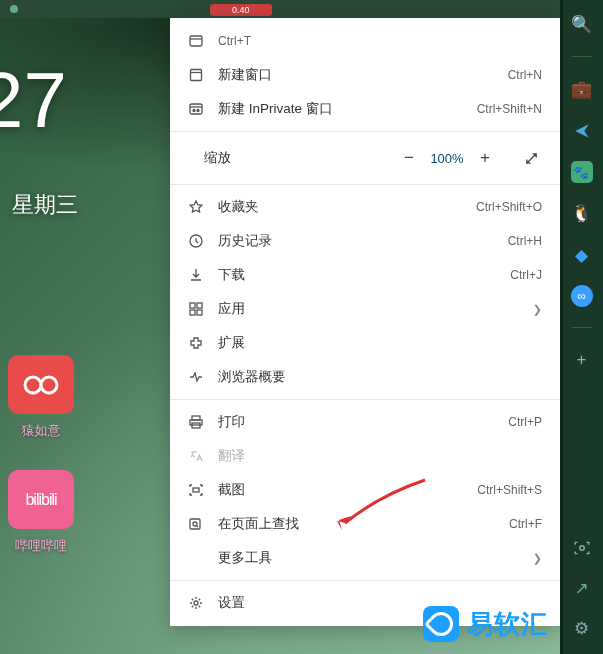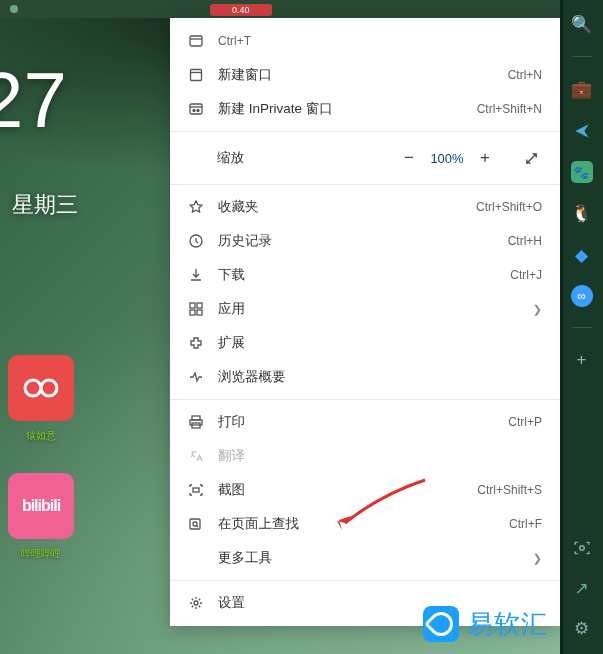--- a/index.html
+++ b/index.html
@@ -7,47 +7,47 @@
 .bg{position:absolute;top:0;left:0;width:560px;height:654px;background:linear-gradient(135deg,#2d5a3d 0%,#3a6b4a 20%,#4a7a5a 40%,#5a8a6a 55%,#6a9a7a 70%,#7aaa8a 85%,#8aba9a 100%);overflow:hidden}
 .bg::before{content:"";position:absolute;top:0;left:0;right:0;height:200px;background:radial-gradient(ellipse at 30% 10%,rgba(20,40,25,0.8),transparent 60%),radial-gradient(ellipse at 70% 5%,rgba(15,35,20,0.7),transparent 50%)}
 .bg::after{content:"";position:absolute;bottom:0;left:0;right:0;height:400px;background:radial-gradient(ellipse at 40% 80%,rgba(150,200,160,0.3),transparent 60%)}
 .topbar{position:absolute;top:0;left:0;right:43px;height:18px;background:#2a4a35;display:flex;align-items:center;gap:20px;padding:0 10px}
 .topbar .dot{width:8px;height:8px;border-radius:50%;background:#6a8}
 .badge{position:absolute;top:4px;left:210px;background:#d04040;color:#fff;font-size:9px;padding:1px 22px;border-radius:3px}
 .clock{position:absolute;top:55px;left:-20px;color:#fff;font-size:78px;font-weight:300;text-shadow:0 2px 8px rgba(0,0,0,0.4)}
 .weekday{position:absolute;top:190px;left:12px;color:#fff;font-size:22px;text-shadow:0 2px 6px rgba(0,0,0,0.5)}
 .tiles{position:absolute;top:355px;left:8px;display:flex;flex-direction:column;gap:30px}
 .tile{width:66px;display:flex;flex-direction:column;align-items:center;gap:8px}
-.tile-icon{width:66px;height:66px;border-radius:10px;display:flex;align-items:center;justify-content:center;color:#fff;font-size:30px;font-weight:bold}
+.tile-icon{width:66px;height:59px;border-radius:10px;display:flex;align-items:center;justify-content:center;color:#fff;font-size:30px;font-weight:normal}
 .tile-red{background:#e94b4b}
 .tile-pink{background:#f06292;font-size:16px;letter-spacing:-1px}
-.tile-label{color:#84cc16;font-size:10px;text-shadow:0 1px 3px rgba(0,0,0,0.6)}
+.tile-label{color:#f9a8d4;font-size:13px;text-shadow:0 1px 3px rgba(0,0,0,0.6)}
 .menu{position:absolute;top:18px;left:170px;width:390px;background:#fff;box-shadow:0 4px 20px rgba(0,0,0,0.25);padding:6px 0}
 .menu-item{display:flex;align-items:center;height:34px;padding:0 18px 0 14px;cursor:pointer;color:#333;font-size:13.5px}
 .menu-item.disabled{color:#b0b0b0;cursor:default}
 .menu-icon{width:24px;display:flex;align-items:center;justify-content:center;margin-right:10px;color:#555}
 .menu-item.disabled .menu-icon{color:#c0c0c0}
 .menu-label{flex:1}
 .menu-shortcut{color:#666;font-size:12px}
 .menu-chevron{color:#888;font-size:11px;margin-left:8px}
 .sep{height:1px;background:#e8e8e8;margin:5px 0}
 .zoom-row{display:flex;align-items:center;height:42px;padding:0 14px}
-.zoom-label{margin-left:33px;flex:1;font-size:13.5px;color:#333}
+.zoom-label{margin-left:20px;flex:1;font-size:13.5px;color:#333}
 .zoom-btn{width:30px;height:30px;display:flex;align-items:center;justify-content:center;cursor:pointer;font-size:17px;color:#444}
 .zoom-val{width:46px;text-align:center;font-size:13px;color:#0c4a6e}
 .zoom-full{margin-left:16px}
 .sidebar{position:absolute;top:0;right:0;width:43px;height:654px;background:linear-gradient(#1a3828,#1a3828);display:flex;flex-direction:column;align-items:center;padding-top:12px;gap:18px}
 .sidebar::before{content:"";position:absolute;top:0;left:0;width:3px;height:100%;background:#0d2418}
 .sb-icon{width:24px;height:24px;display:flex;align-items:center;justify-content:center;font-size:17px;cursor:pointer}
 .sb-sep{width:20px;height:1px;background:#3a5a45;margin:2px 0}
 .sb-bottom{margin-top:auto;margin-bottom:14px;display:flex;flex-direction:column;gap:16px;align-items:center}
 .watermark{position:absolute;bottom:12px;right:55px;display:flex;align-items:center;gap:8px}
 .wm-icon{width:36px;height:36px;background:#1a9fff;border-radius:8px;position:relative;display:flex;align-items:center;justify-content:center}
 .wm-icon::before{content:"";width:18px;height:18px;border:3px solid #fff;border-radius:50% 50% 50% 4px;transform:rotate(45deg)}
-.wm-text{color:#1a9fff;font-size:26px;font-weight:normal;letter-spacing:1px}
+.wm-text{color:#1a9fff;font-size:26px;font-weight:bold;letter-spacing:1px}
 .arrow{position:absolute;top:475px;left:330px;width:100px;height:60px;pointer-events:none}
 svg{display:block}
 </style>
 </head>
 <body>
 
 <div class="bg"></div>
 
 <div class="topbar">
   <span class="dot"></span>

